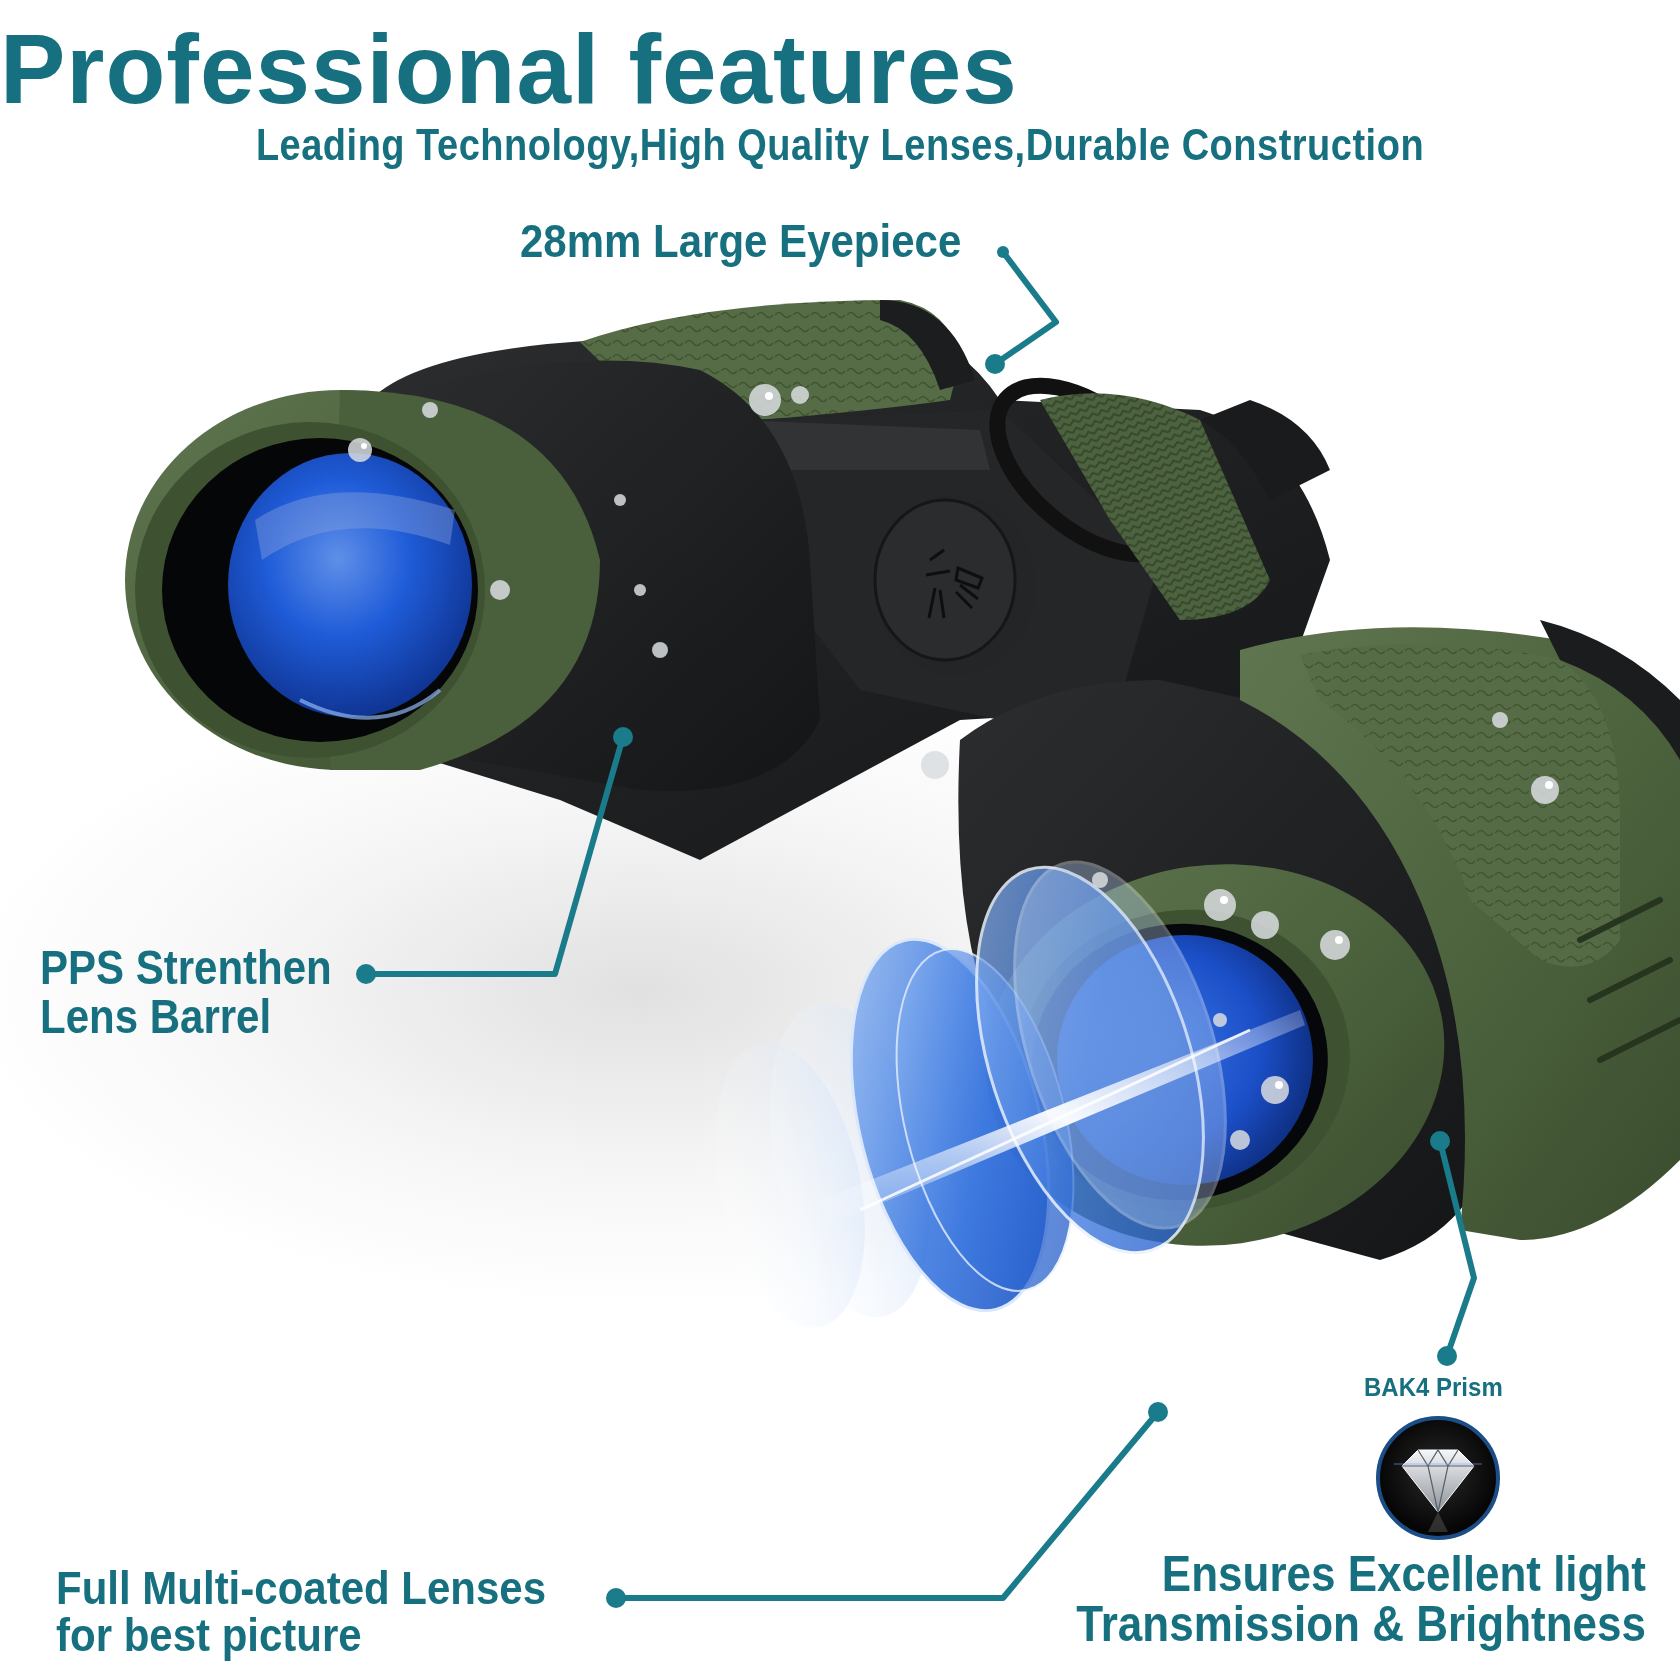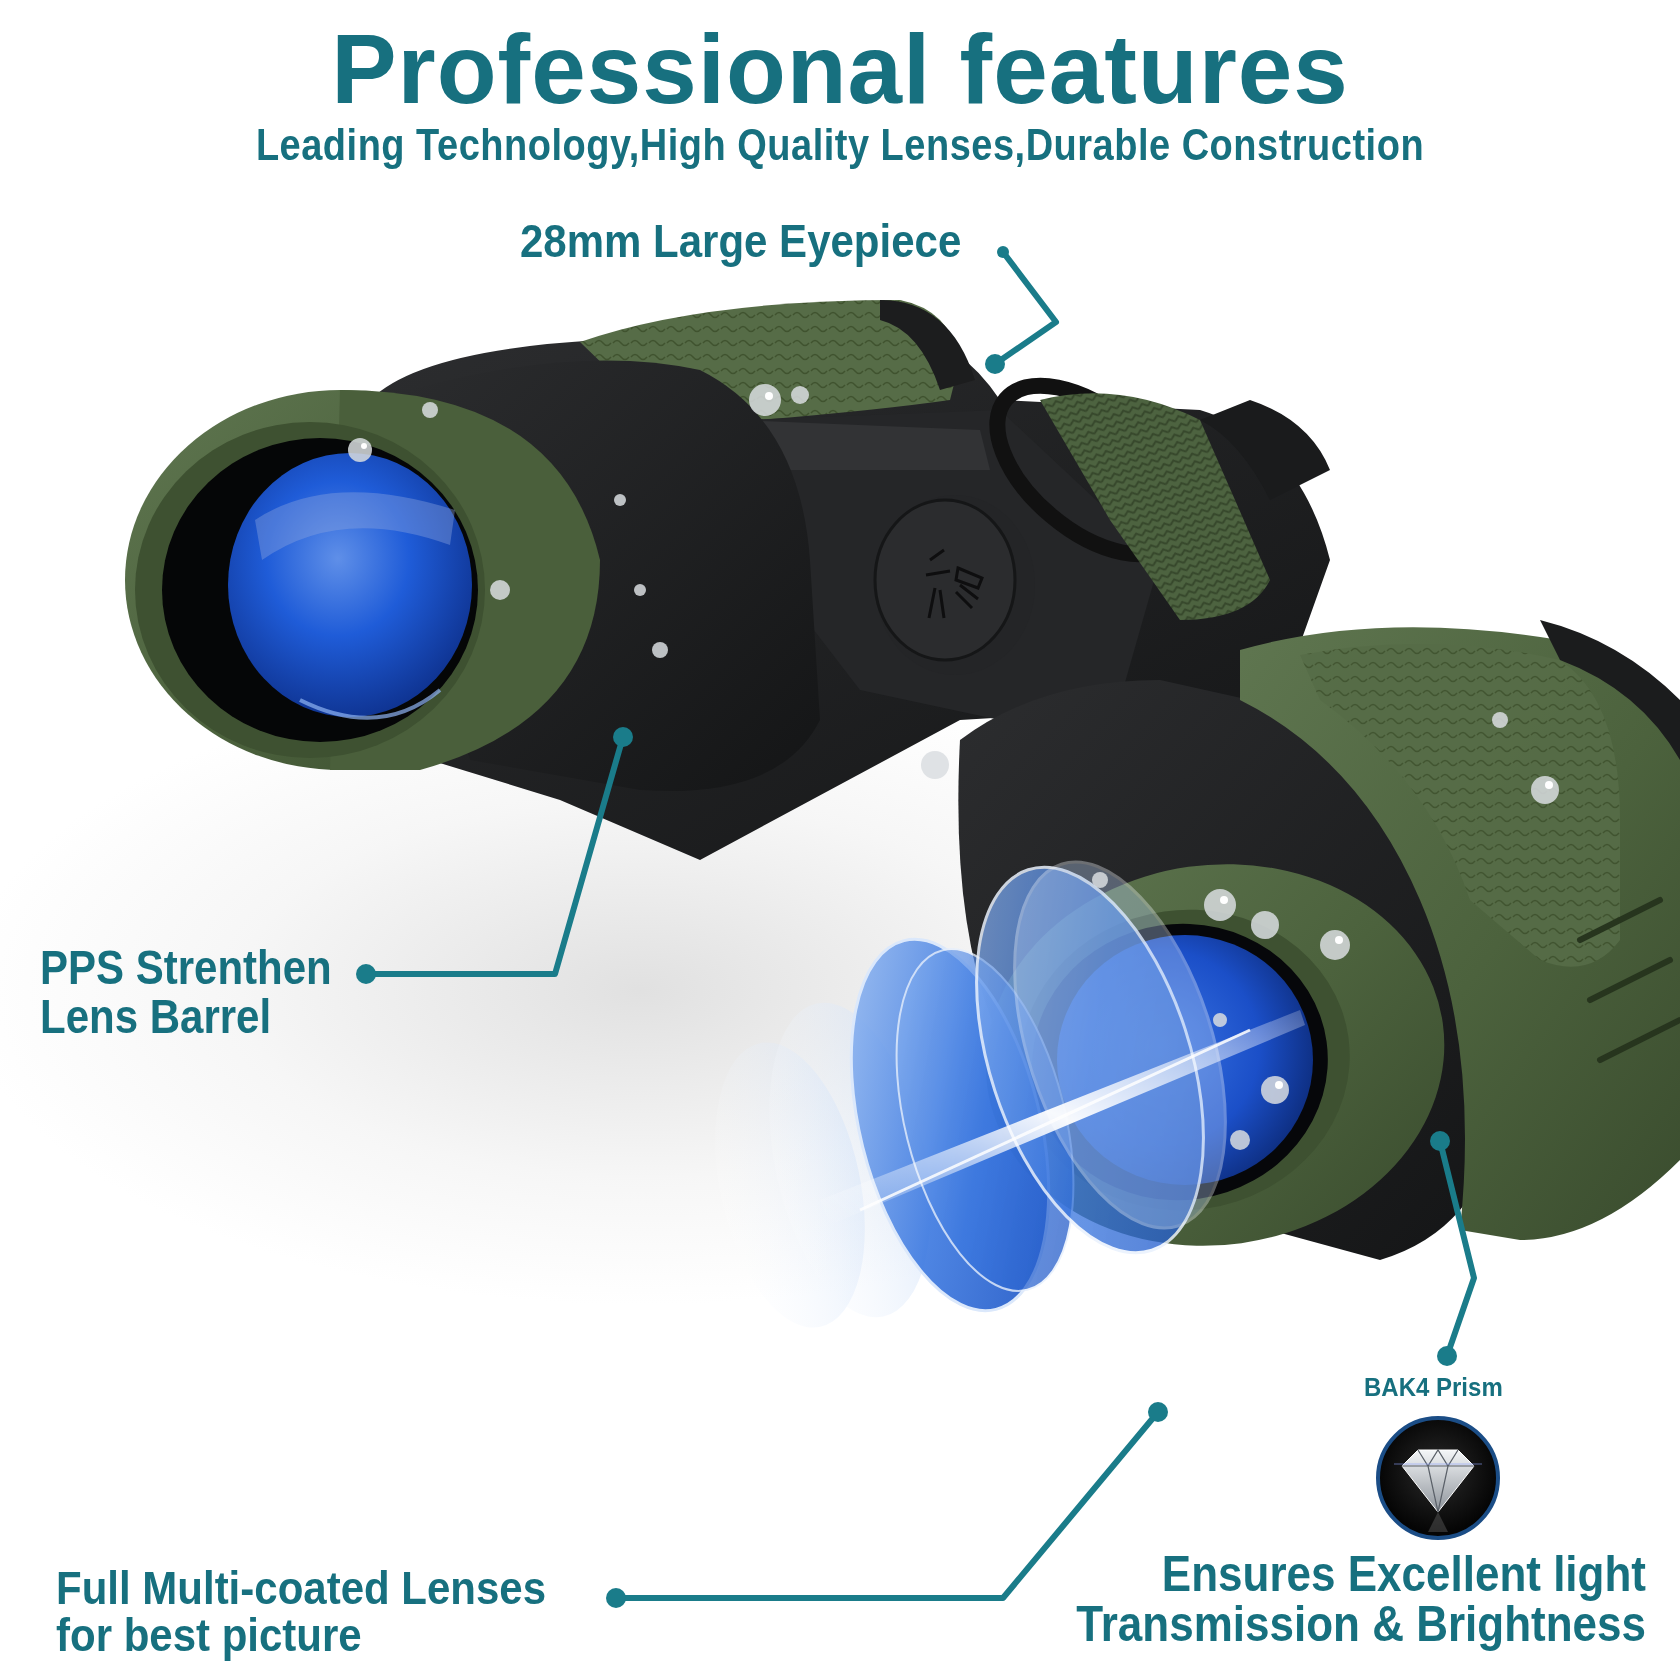--- a/index.html
+++ b/index.html
@@ -6,21 +6,21 @@
   body {
     width: 1680px; height: 1680px; position: relative; overflow: hidden;
     background: #ffffff;
     font-family: "Liberation Sans", sans-serif;
   }
   .bg-shade {
     position: absolute; left: 0; top: 560px; width: 1680px; height: 800px;
     background: radial-gradient(ellipse 900px 420px at 640px 430px, rgba(200,200,200,0.55) 0%, rgba(230,230,230,0.35) 45%, rgba(255,255,255,0) 75%);
   }
   .title {
-    position: absolute; left: 0; width: 1680px; top: 16px; text-align: center;
+    position: absolute; left: 0; width: 1680px; top: 16px; 
     font-family: "Liberation Sans", sans-serif; font-weight: 700;
     font-size: 98px; letter-spacing: 1px; color: #17707f; line-height: 1.1;
   }
   .subtitle {
     position: absolute; left: 0; width: 1680px; top: 124px; text-align: center;
     font-family: "Liberation Sans", sans-serif; font-weight: 700;
     font-size: 38px; color: #17707f; transform: scaleY(1.15); letter-spacing: 0.5px;
   }
   .label {
     position: absolute; color: #17707f; font-weight: 700;

